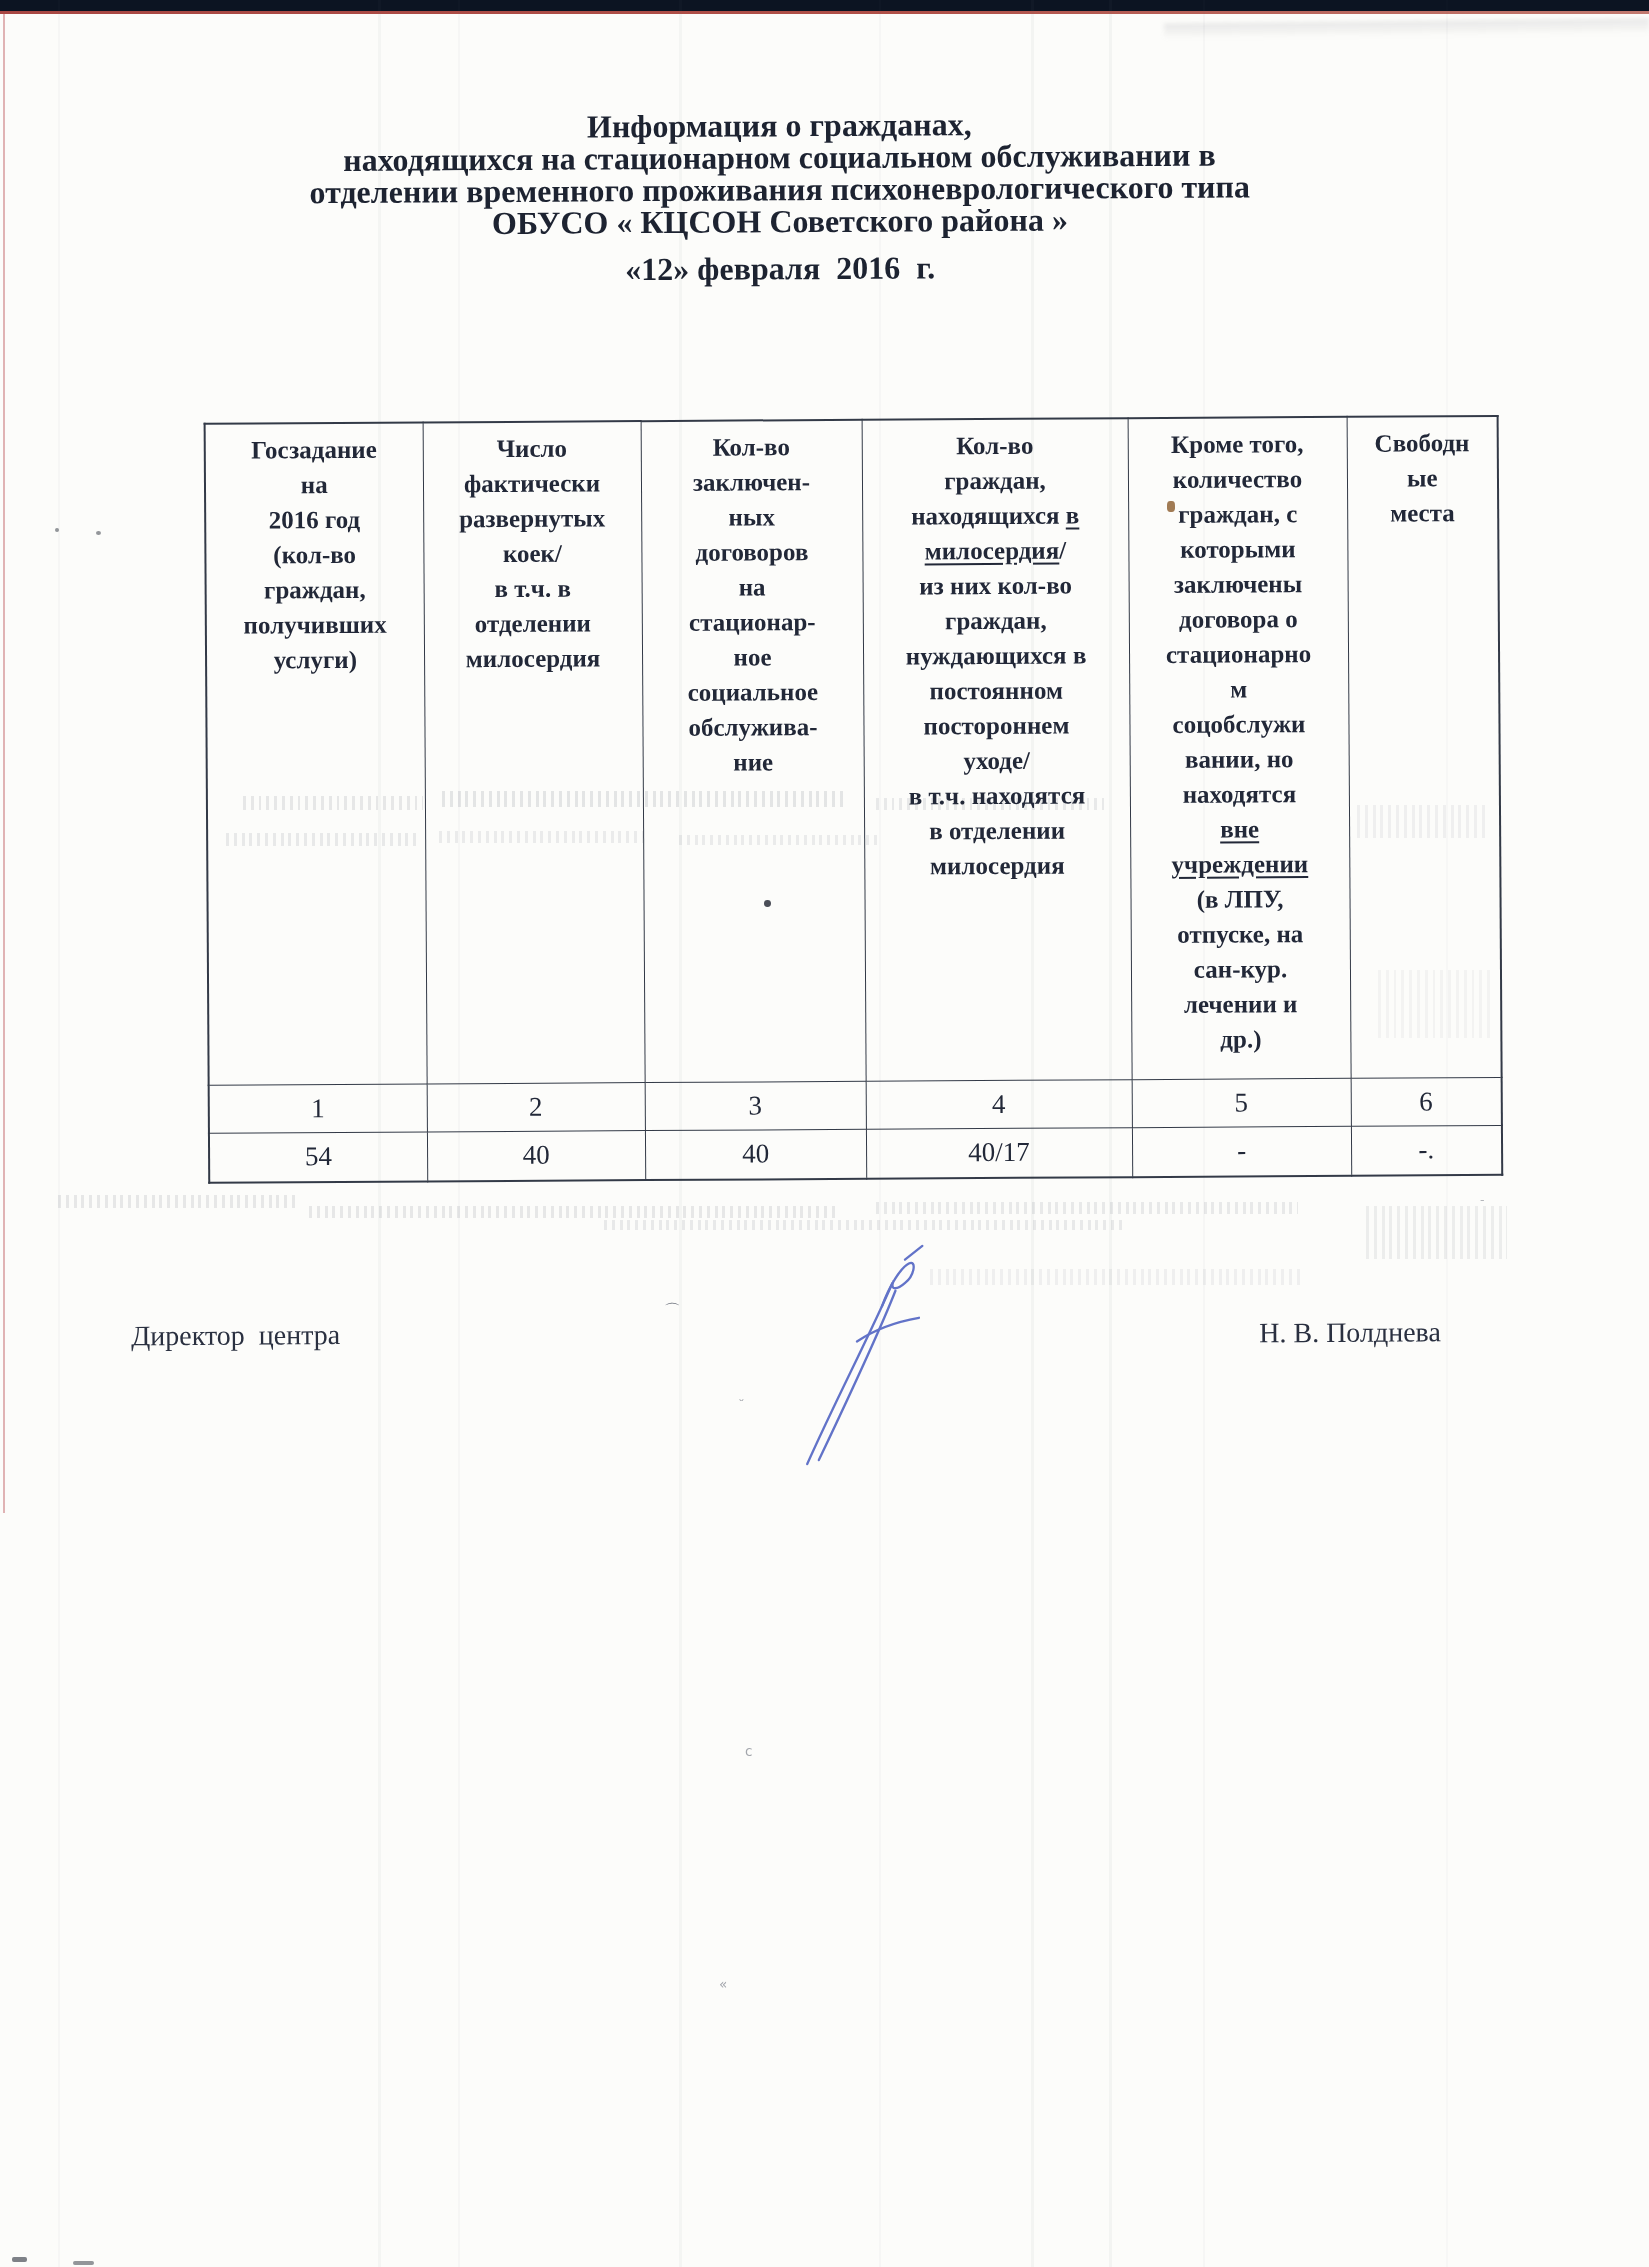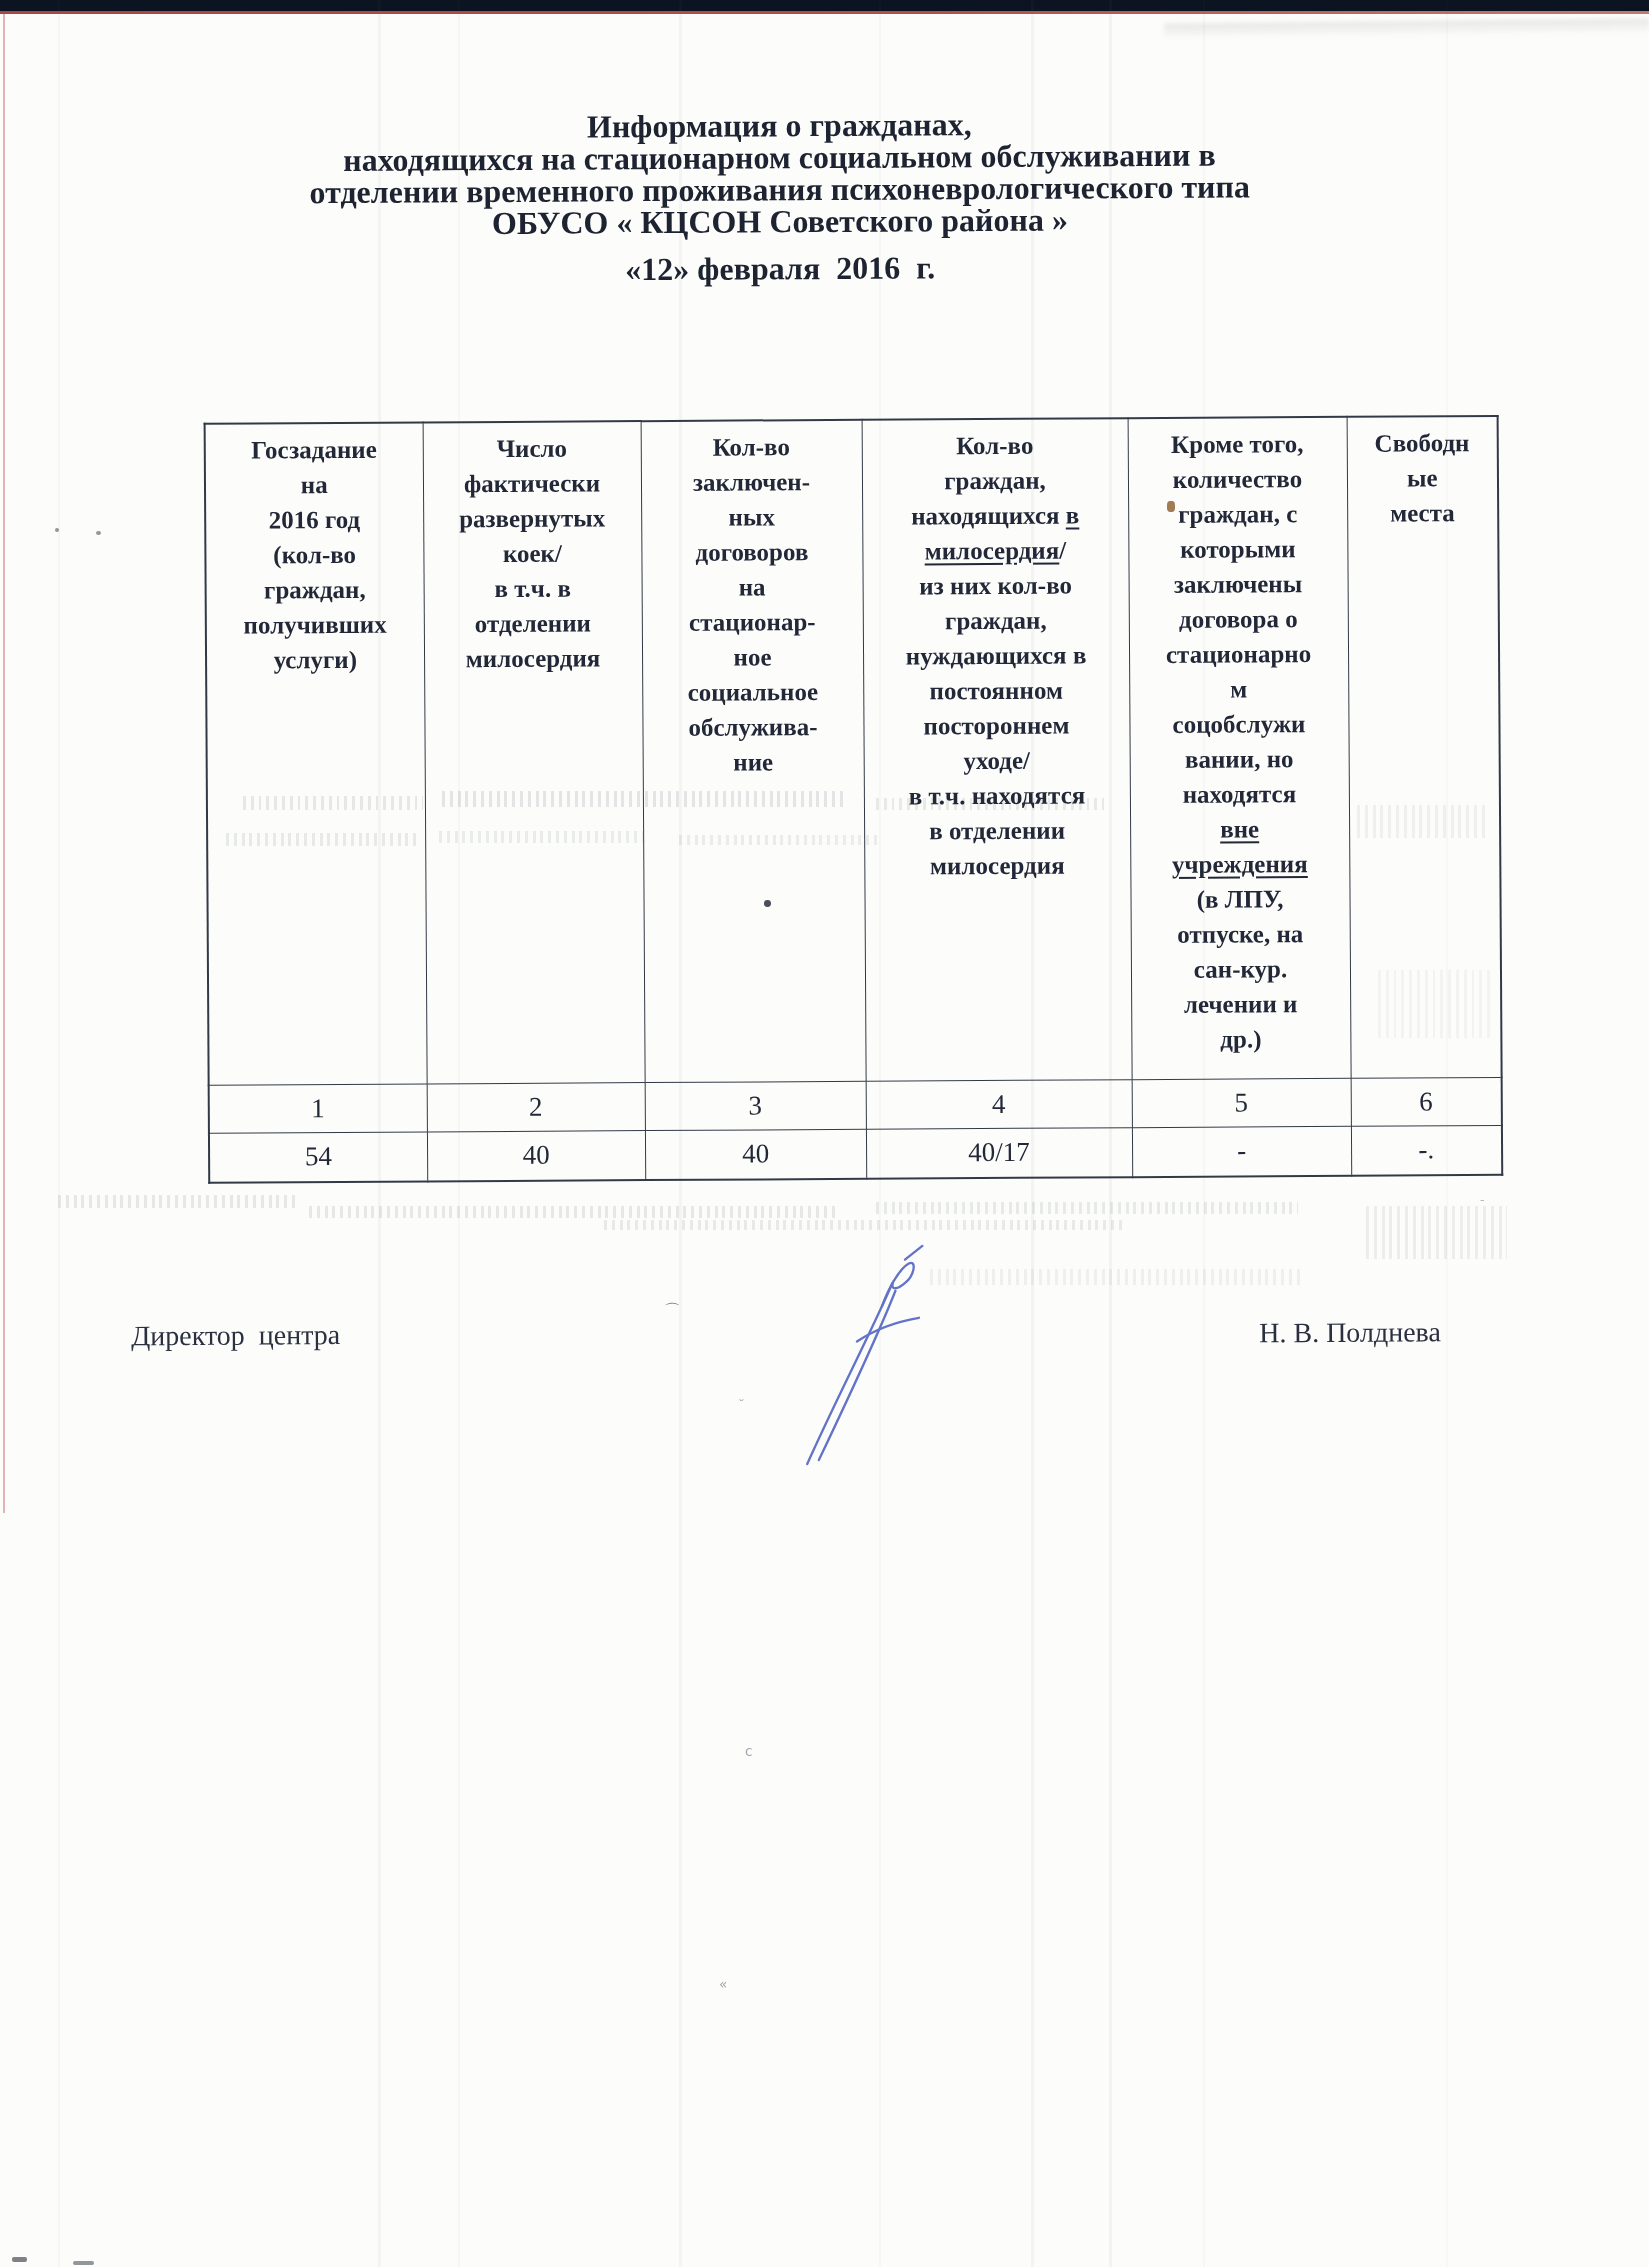--- a/index.html
+++ b/index.html
@@ -124,21 +124,21 @@
         <col style="width:266px">
           <col style="width:219px">
           <col style="width:151px">
       </colgroup>
       <tbody>
           <tr class="row-head" style="height:661px;">
         <td>Госзадание<br>на<br>2016 год<br>(кол-во<br>граждан,<br>получивших<br>услуги)</td>
         <td>Число<br>фактически<br>развернутых<br>коек/<br>в т.ч. в<br>отделении<br>милосердия</td>
         <td>Кол-во<br>заключен-<br>ных<br>договоров<br>на<br>стационар-<br>ное<br>социальное<br>обслужива-<br>ние</td>
         <td>Кол-во<br>граждан,<br>находящихся <u>в</u><br><u>милосердия</u>/<br>из них кол-во<br>граждан,<br>нуждающихся в<br>постоянном<br>постороннем<br>уходе/<br>в т.ч. находятся<br>в отделении<br>милосердия</td>
-        <td>Кроме того,<br>количество<br>граждан, с<br>которыми<br>заключены<br>договора о<br>стационарно<br>м<br>соцобслужи<br>вании, но<br>находятся<br><u>вне</u><br><u>учреждения</u><br>(в ЛПУ,<br>отпуске, на<br>сан-кур.<br>лечении и<br>др.)</td>
+        <td>Кроме того,<br>количество<br>граждан, с<br>которыми<br>заключены<br>договора о<br>стационарно<br>м<br>соцобслужи<br>вании, но<br>находятся<br><u>вне</u><br><u>учреждении</u><br>(в ЛПУ,<br>отпуске, на<br>сан-кур.<br>лечении и<br>др.)</td>
         <td>Свободн<br>ые<br>места</td>
       </tr>
       <tr class="row-num" style="height:48px;">
         <td>1</td>
         <td>2</td>
         <td>3</td>
         <td>4</td>
         <td>5</td>
         <td>6</td>
       </tr>

